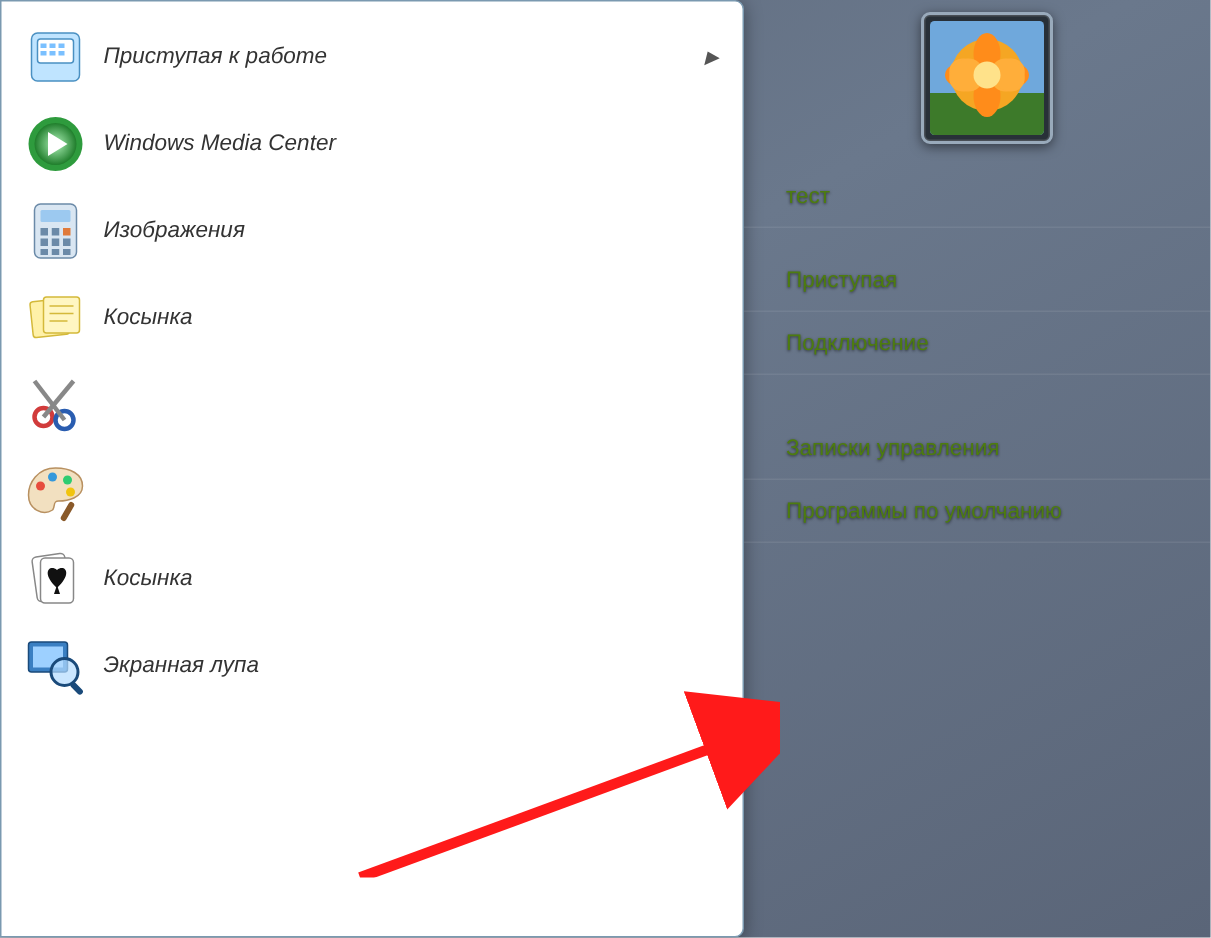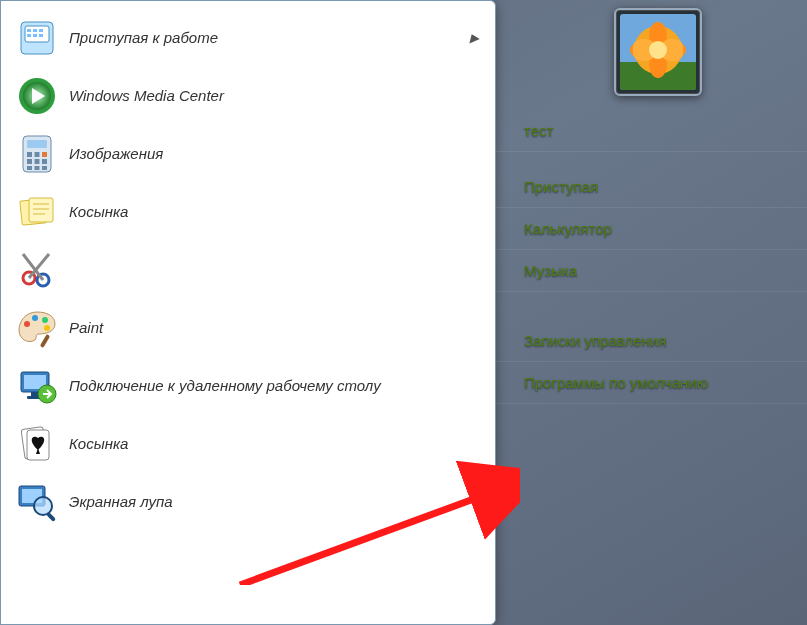--- a/index.html
+++ b/index.html
@@ -177,36 +177,22 @@
     <span class="icon-box">
       <svg viewBox="0 0 44 44" width="44" height="44">
         <path d="M22 6 C10 6 4 16 4 24 C4 34 14 38 20 34 C22 32 20 28 24 28 C30 28 40 26 40 18 C40 10 32 6 22 6 Z" fill="#f2e0c0" stroke="#b89060"></path>
         <circle cx="12" cy="18" r="3" fill="#e74c3c"></circle>
           <circle cx="20" cy="12" r="3" fill="#3498db"></circle>
           <circle cx="30" cy="14" r="3" fill="#2ecc71"></circle>
           <circle cx="32" cy="22" r="3" fill="#f1c40f"></circle>
         <rect x="28" y="28" width="4" height="14" rx="2" fill="#8a5a2a" transform="rotate(30 30 35)"></rect>
       </svg>
     </span>
-    <span class="program-label">Paint</span>
-  </div>
-
-  <div class="program-item">
-    <span class="icon-box">
-      <svg viewBox="0 0 44 44" width="44" height="44">
-        <rect x="6" y="8" width="28" height="20" rx="2" fill="#3a7fc2" stroke="#1a4a7a"></rect>
-        <rect x="9" y="11" width="22" height="14" fill="#9dd0ff"></rect>
-        <rect x="16" y="28" width="8" height="4" fill="#1a4a7a"></rect>
-        <rect x="12" y="32" width="16" height="3" rx="1" fill="#1a4a7a"></rect>
-        <circle cx="32" cy="30" r="9" fill="#57c038" stroke="#2e7d1a"></circle>
-        <path d="M28 30 L36 30 M32 26 L36 30 L32 34" fill="none" stroke="#fff" stroke-width="2"></path>
-      </svg>
-    </span>
-    <span class="program-label">Подключение к удаленному рабочему столу</span>
-  </div>
+  </div>
+
 
   <div class="program-item">
     <span class="icon-box">
       <svg viewBox="0 0 44 44" width="44" height="44">
         <rect x="8" y="6" width="22" height="30" rx="3" fill="#fff" stroke="#888" transform="rotate(-8 19 21)"></rect>
         <rect x="12" y="8" width="22" height="30" rx="3" fill="#fff" stroke="#888"></rect>
         <path d="M23 16 C18 12 12 18 23 28 C34 18 28 12 23 16 Z" fill="#111"></path>
         <path d="M23 26 L21 32 L25 32 Z" fill="#111"></path>
       </svg>
     </span>
@@ -245,22 +231,21 @@
       </g>
       <circle cx="38" cy="36" r="9" fill="#ffe28a"></circle>
     </svg>
   </div>
 </div>
 
 <div class="right-panel">
   <div class="right-item"><span>тест</span></div>
   <div class="sep"></div>
   <div class="right-item"><span>Приступая</span></div>
-  <div class="right-item"><span>Калькулятор</span></div>
-  <div class="right-item"><span>Музыка</span></div>
+  <div class="right-item"><span>Подключение</span></div>
   <div class="sep"></div>
   <div class="sep"></div>
   <div class="right-item"><span>Записки управления</span></div>
   <div class="right-item"><span>Программы по умолчанию</span></div>
 </div>
 
 <svg class="arrow-svg" viewBox="0 0 290 170">
   <defs>
     <marker id="ah" markerWidth="14" markerHeight="14" refX="3" refY="6" orient="auto">
       <path d="M0 0 L12 6 L0 12 Z" fill="#ff1a1a"></path>

